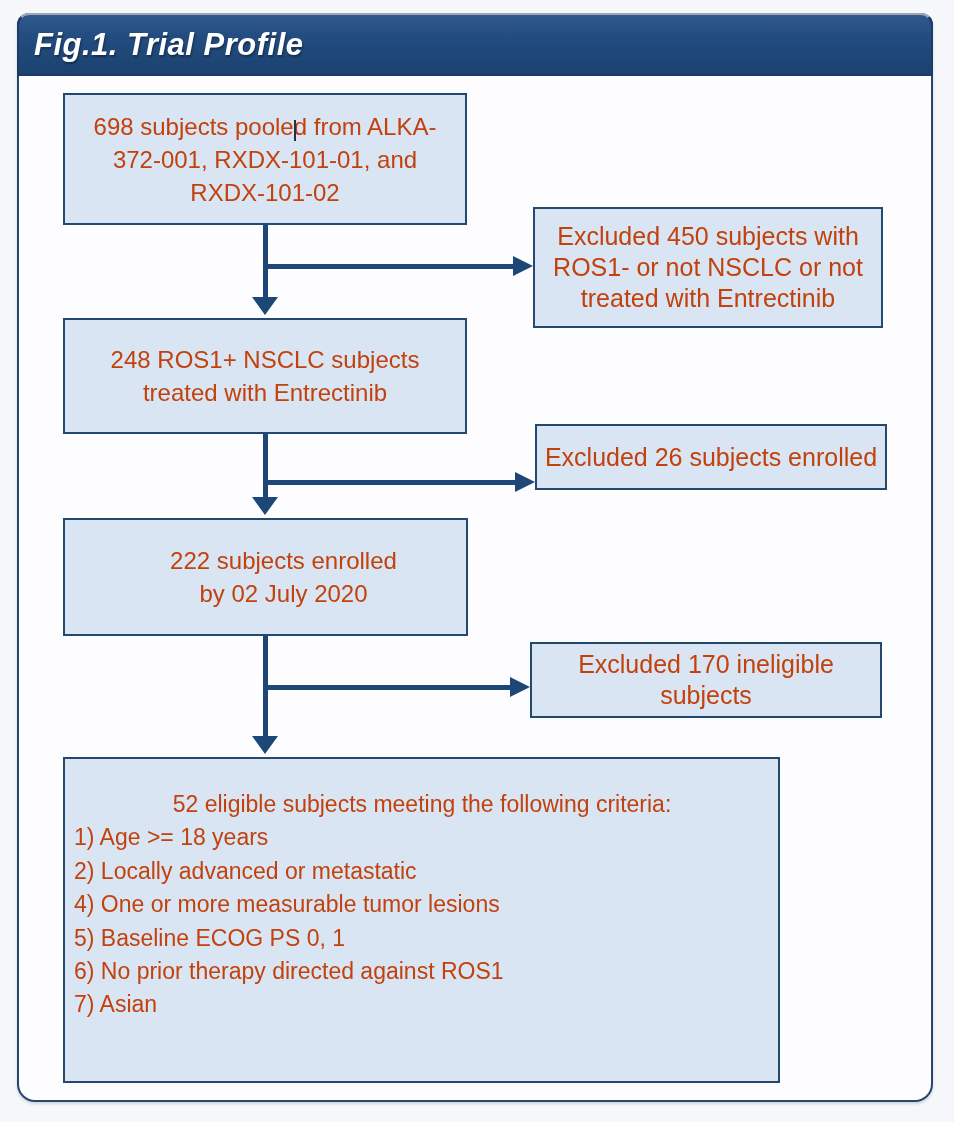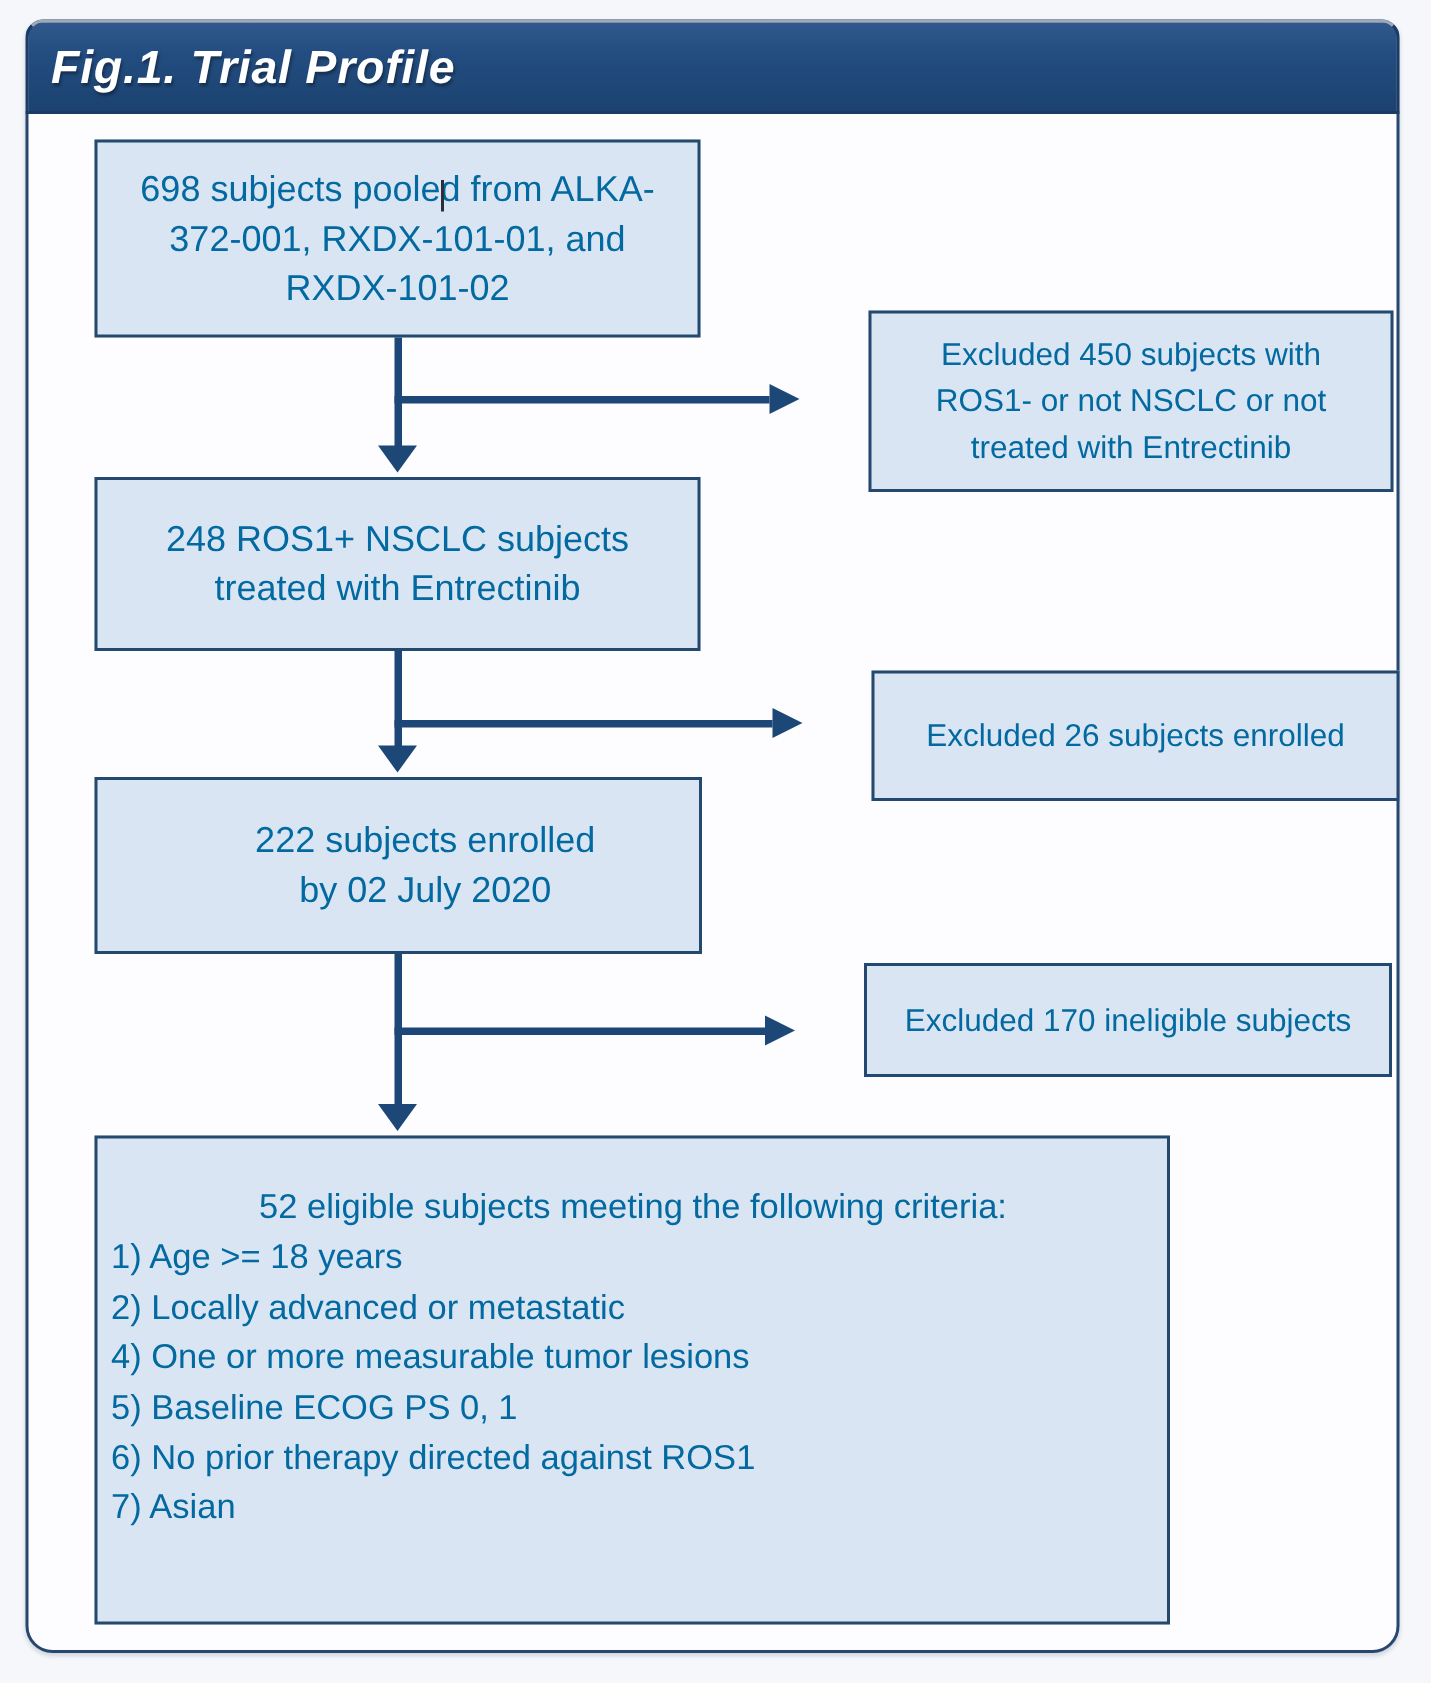--- a/index.html
+++ b/index.html
@@ -51,34 +51,34 @@
     padding-left: 15px;
     letter-spacing: 0.5px;
     text-shadow: 1px 2px 2px rgba(0,0,0,0.35);
   }
   
   .node {
     position: absolute;
     box-sizing: border-box;
     background: #d9e5f2;
     border: 2px solid #24496f;
-    color: #0369a1;
+    color: #c2410c;
     display: flex;
     flex-direction: column;
     justify-content: center;
     text-align: center;
   }
   .node .bline { display: block; }
   .main-box { font-size: 24px; line-height: 33px; }
-  .excl-box { font-size: 21px; line-height: 31px; margin-left: 46px; }
+  .excl-box { font-size: 25px; line-height: 31px; }
   .box-pooled   { left: 63px;  top: 93px;  width: 404px; height: 132px; }
   .box-treated  { left: 63px;  top: 318px; width: 404px; height: 116px; }
   .box-enrolled { left: 63px;  top: 518px; width: 405px; height: 118px; padding-left: 36px; }
   .box-excl1 { left: 533px; top: 207px; width: 350px; height: 121px; }
-  .box-excl2 { left: 535px; top: 447px; width: 352px; height: 87px;  }
+  .box-excl2 { left: 535px; top: 424px; width: 352px; height: 66px;  }
   .box-excl3 { left: 530px; top: 642px; width: 352px; height: 76px;  }
   .box-eligible {
     left: 63px; top: 757px; width: 717px; height: 326px;
     justify-content: flex-start;
     text-align: left;
     font-size: 23px;
     line-height: 33.4px;
     padding: 29px 8px 0 9px;
   }
   .box-eligible .heading { text-align: center; display: block; }

